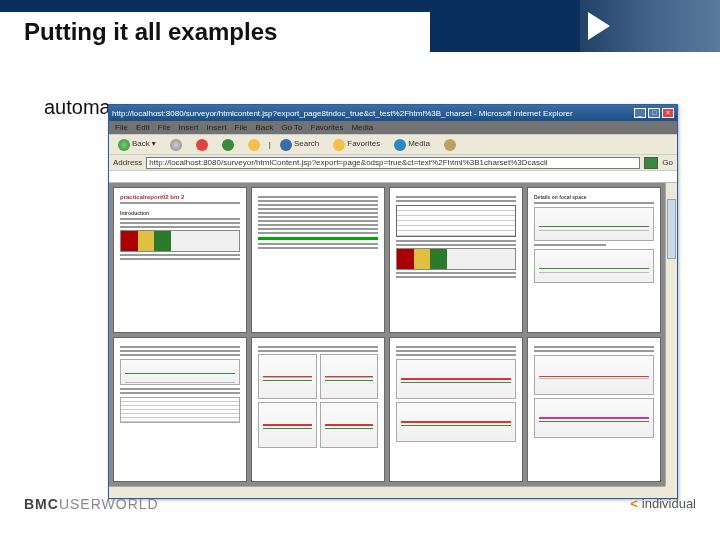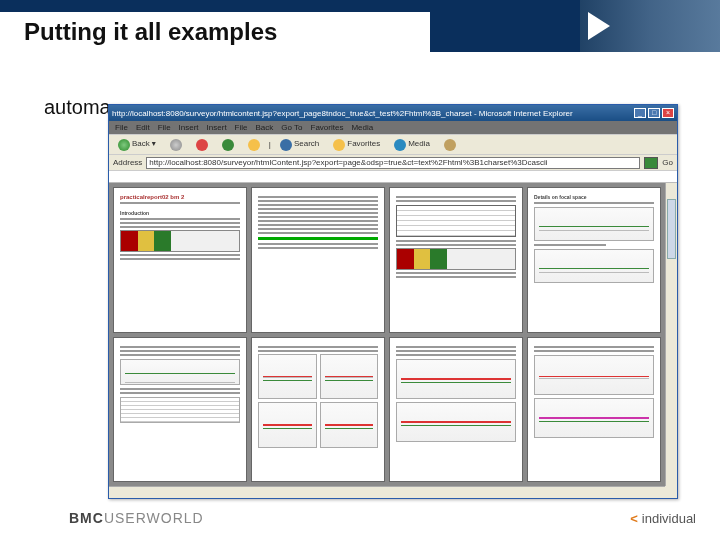--- a/index.html
+++ b/index.html
@@ -49,21 +49,21 @@
   .page .chart .pl{position:absolute;left:4px;right:4px;top:6px;bottom:6px;background:
     linear-gradient(transparent 48%,#d33 48% 52%,transparent 52%),
     linear-gradient(transparent 60%,#3a8a3a 60% 64%,transparent 64%);
   }
   .page .grid2x2{display:grid;grid-template-columns:1fr 1fr;grid-template-rows:1fr 1fr;gap:3px;height:72%;}
   .page .grid2x2 .chart{height:auto;margin:0;}
   .ie-scroll-v{position:absolute;right:0;top:78px;bottom:12px;width:12px;background:#ece9d8;border-left:1px solid #aaa;}
   .ie-scroll-v .thumb{position:absolute;left:1px;right:1px;top:16px;height:60px;background:#cdd8e8;border:1px solid #8aa;}
   .ie-scroll-h{position:absolute;left:0;right:12px;bottom:0;height:12px;background:#ece9d8;border-top:1px solid #aaa;}
 
-  .footer { position:absolute; left:0; right:0; bottom:0; height:44px; display:flex; justify-content:space-between; align-items:center; padding:0 24px;margin-left:45px; }
+  .footer { position:absolute; left:0; right:0; bottom:0; height:44px; display:flex; justify-content:space-between; align-items:flex-start; padding:0 24px; }
   .footer-left { font-size:14px; letter-spacing:1px; color:#888;}
   .footer-left b{color:#444;}
   .footer-right { font-size:13px; color:#555; display:flex; align-items:center; gap:4px;}
   .bmc-chevron{color:#e07a1a;font-weight:bold;}
 </style>
 </head>
 <body>
 
 <div class="slide">
   <div class="header-band">

